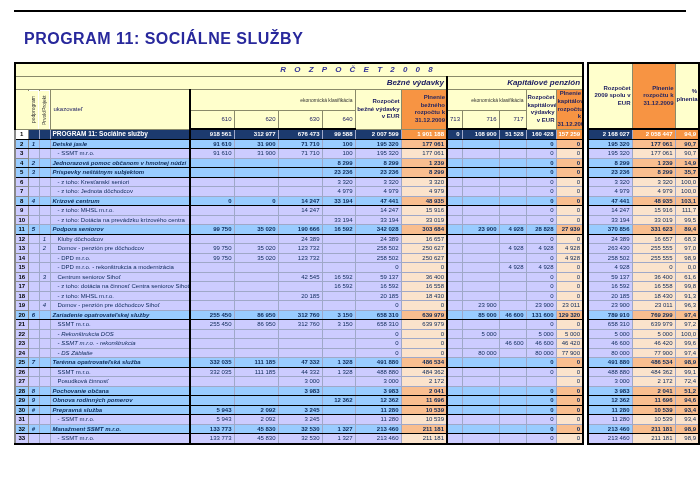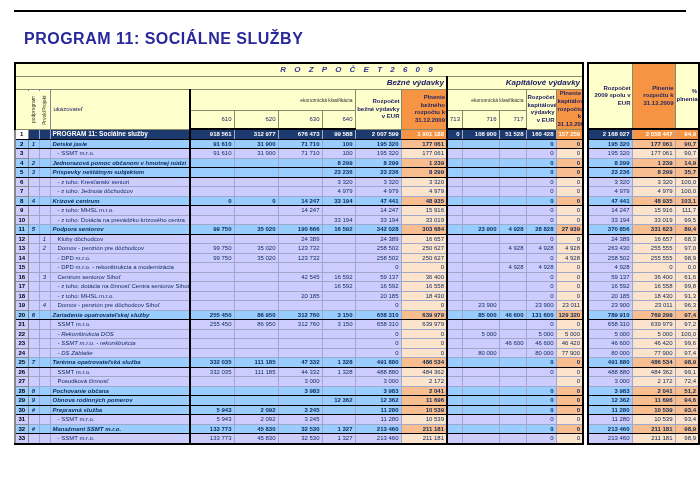--- a/index.html
+++ b/index.html
@@ -94,29 +94,29 @@
         <col style="width:27px">
     <col style="width:30px">
         <col style="width:27px">
     <col style="width:5px">
     <col style="width:44px">
         <col style="width:43px">
         <col style="width:24px">
   </colgroup>
   <thead>
     <tr>
-      <td class="band" colspan="15">R O Z P O Č E T     2 6 0 9</td>
+      <td class="band" colspan="15">R O Z P O Č E T     2 0 0 8</td>
       <td class="sp bt2" rowspan="4"></td>
       <td class="hdr rspan bt2" rowspan="4">Rozpočet 2009 spolu v EUR</td>
       <td class="hdr hdr-or rspan bt2" rowspan="4">Plnenie rozpočtu k 31.12.2009</td>
       <td class="hdr rspan bre bt2" rowspan="4">% plnenia</td>
     </tr>
     <tr>
       <td class="sect" colspan="10">Bežné výdavky</td>
-      <td class="sect" colspan="5">Kapitálové výdavky</td>
+      <td class="sect" colspan="5">Kapitálové penzión</td>
     </tr>
     <tr>
       <td class="corner" rowspan="2"></td>
       <td class="vert" rowspan="2">podprogram</td>
       <td class="vert" rowspan="2">Prvok/Projekt</td>
       <td class="ukaz" rowspan="2">ukazovateľ</td>
       <td class="ekon" colspan="4">ekonomická klasifikácia</td>
       <td class="hdr" rowspan="2">Rozpočet bežné výdavky v EUR</td>
       <td class="hdr hdr-or brh" rowspan="2">Plnenie bežného rozpočtu k 31.12.2009</td>
       <td class="ekon blh" colspan="3">ekonomická klasifikácia</td>

